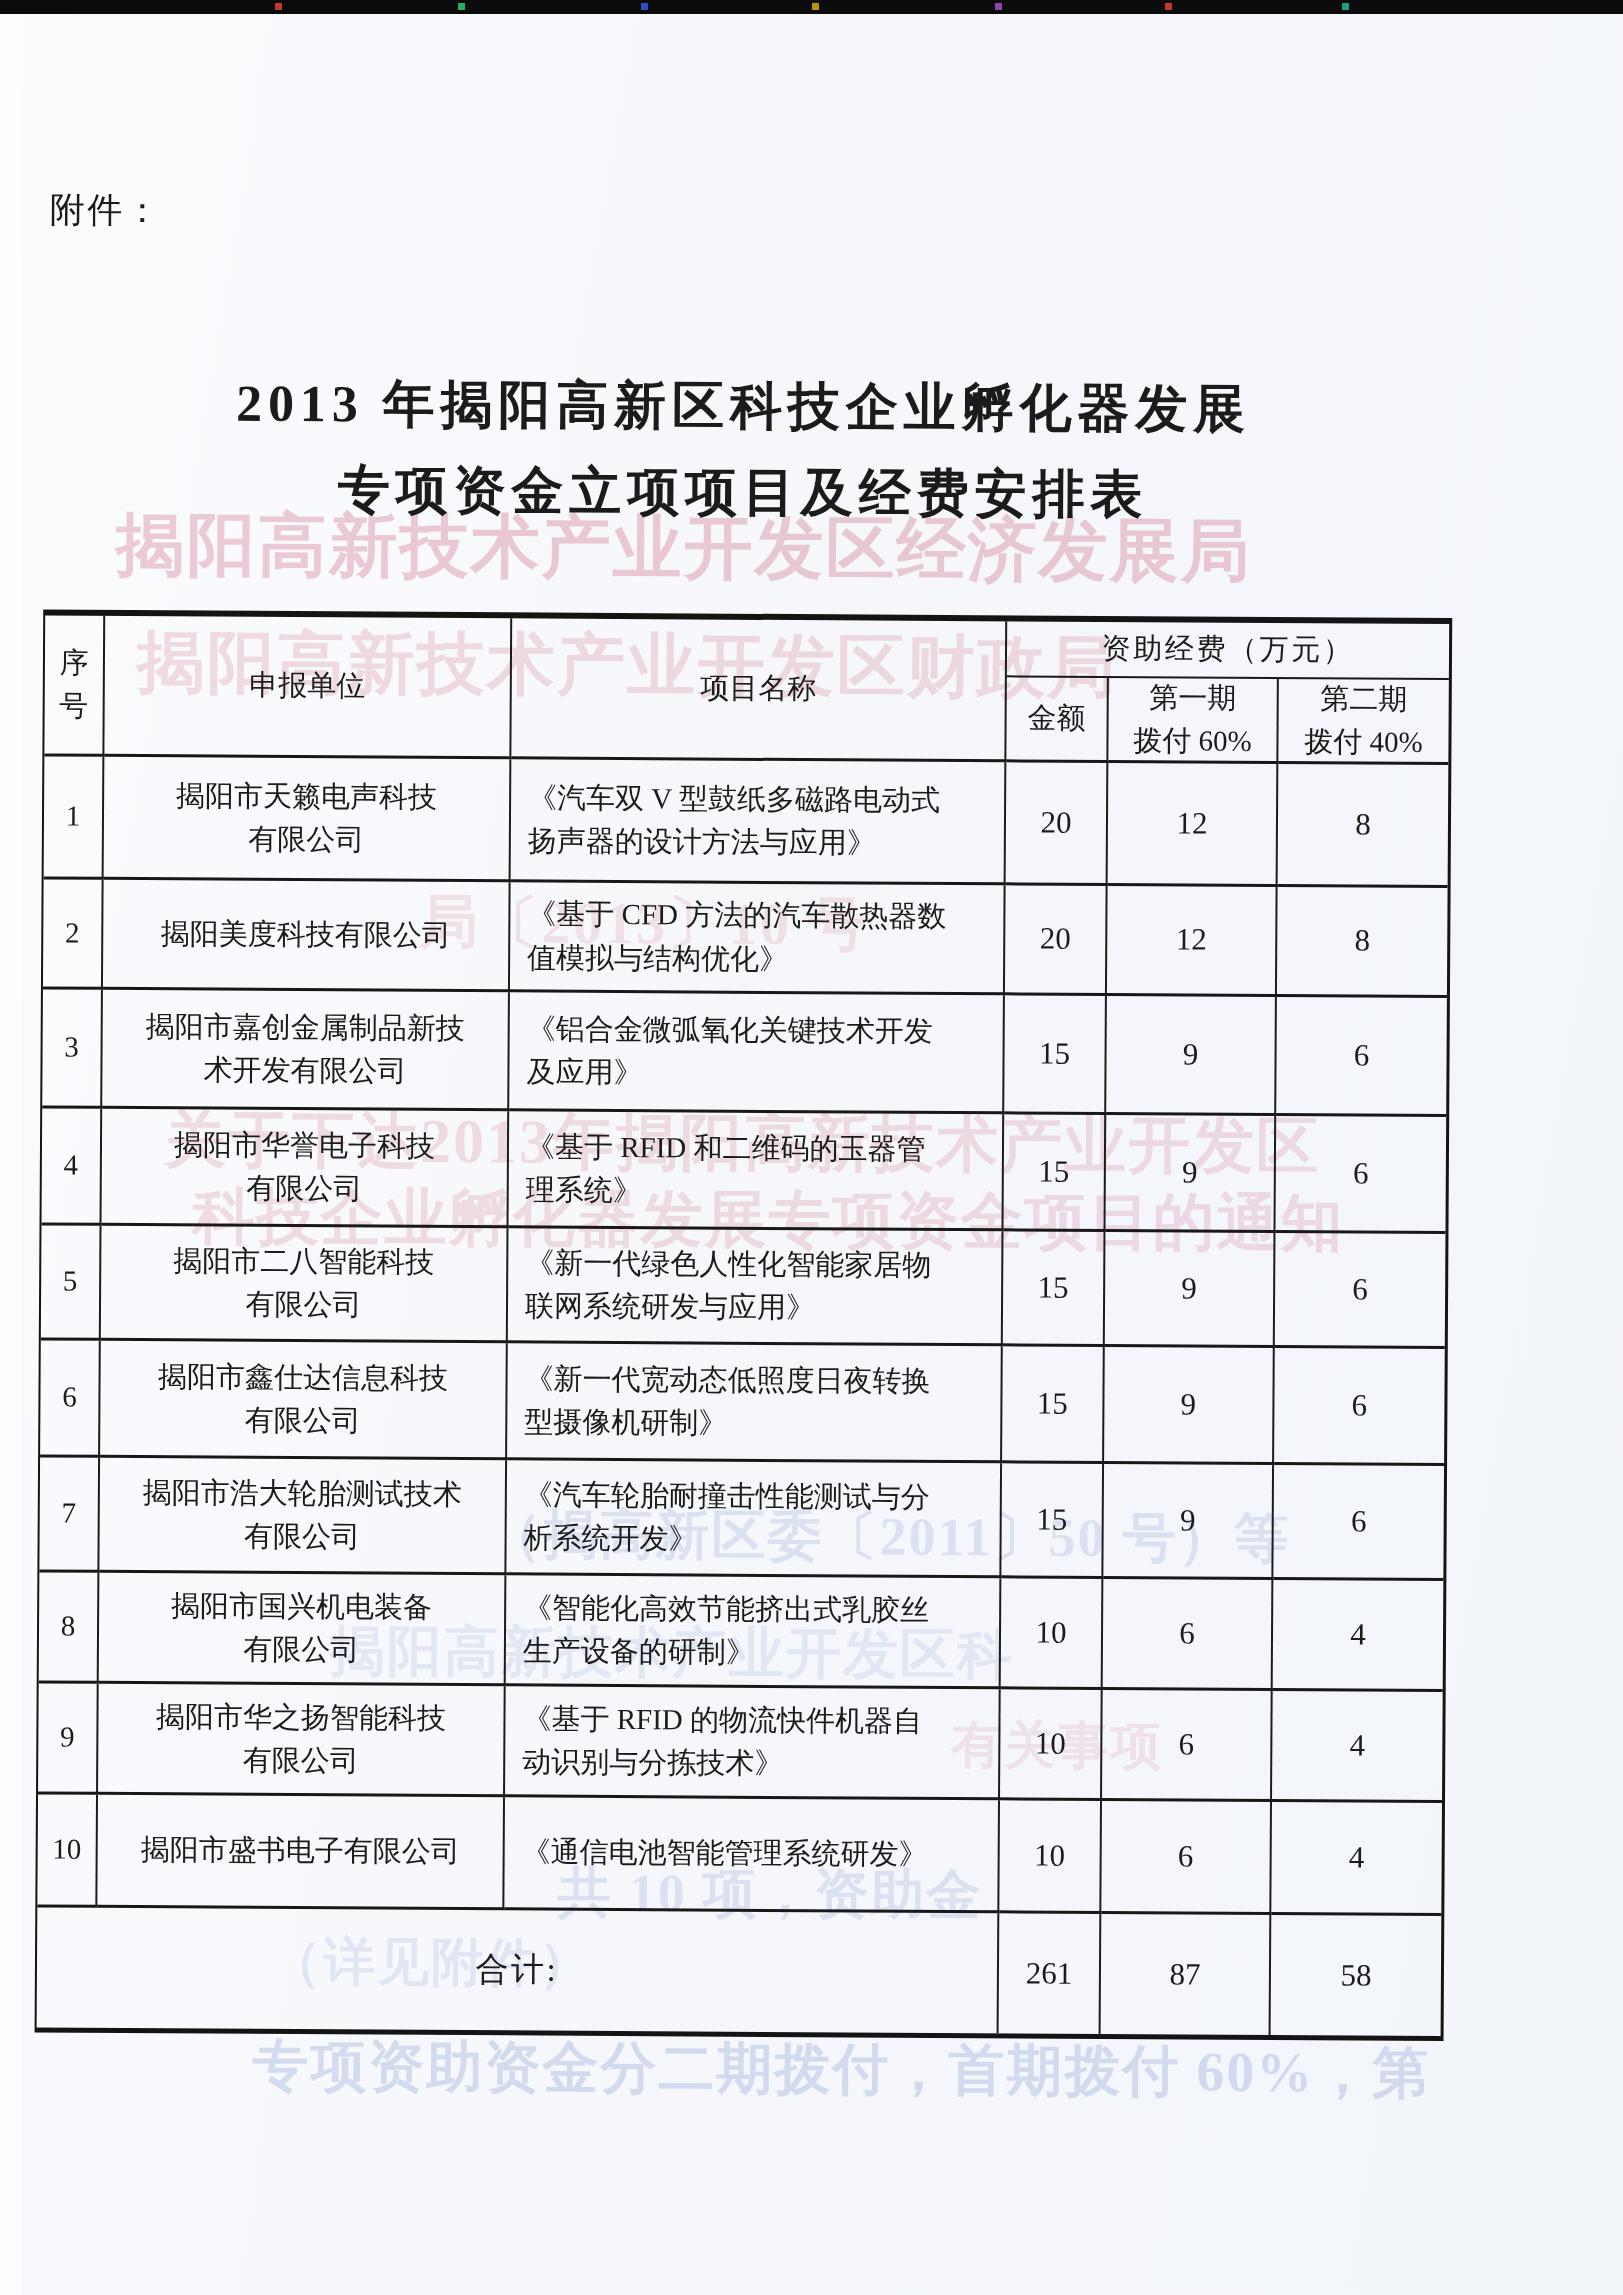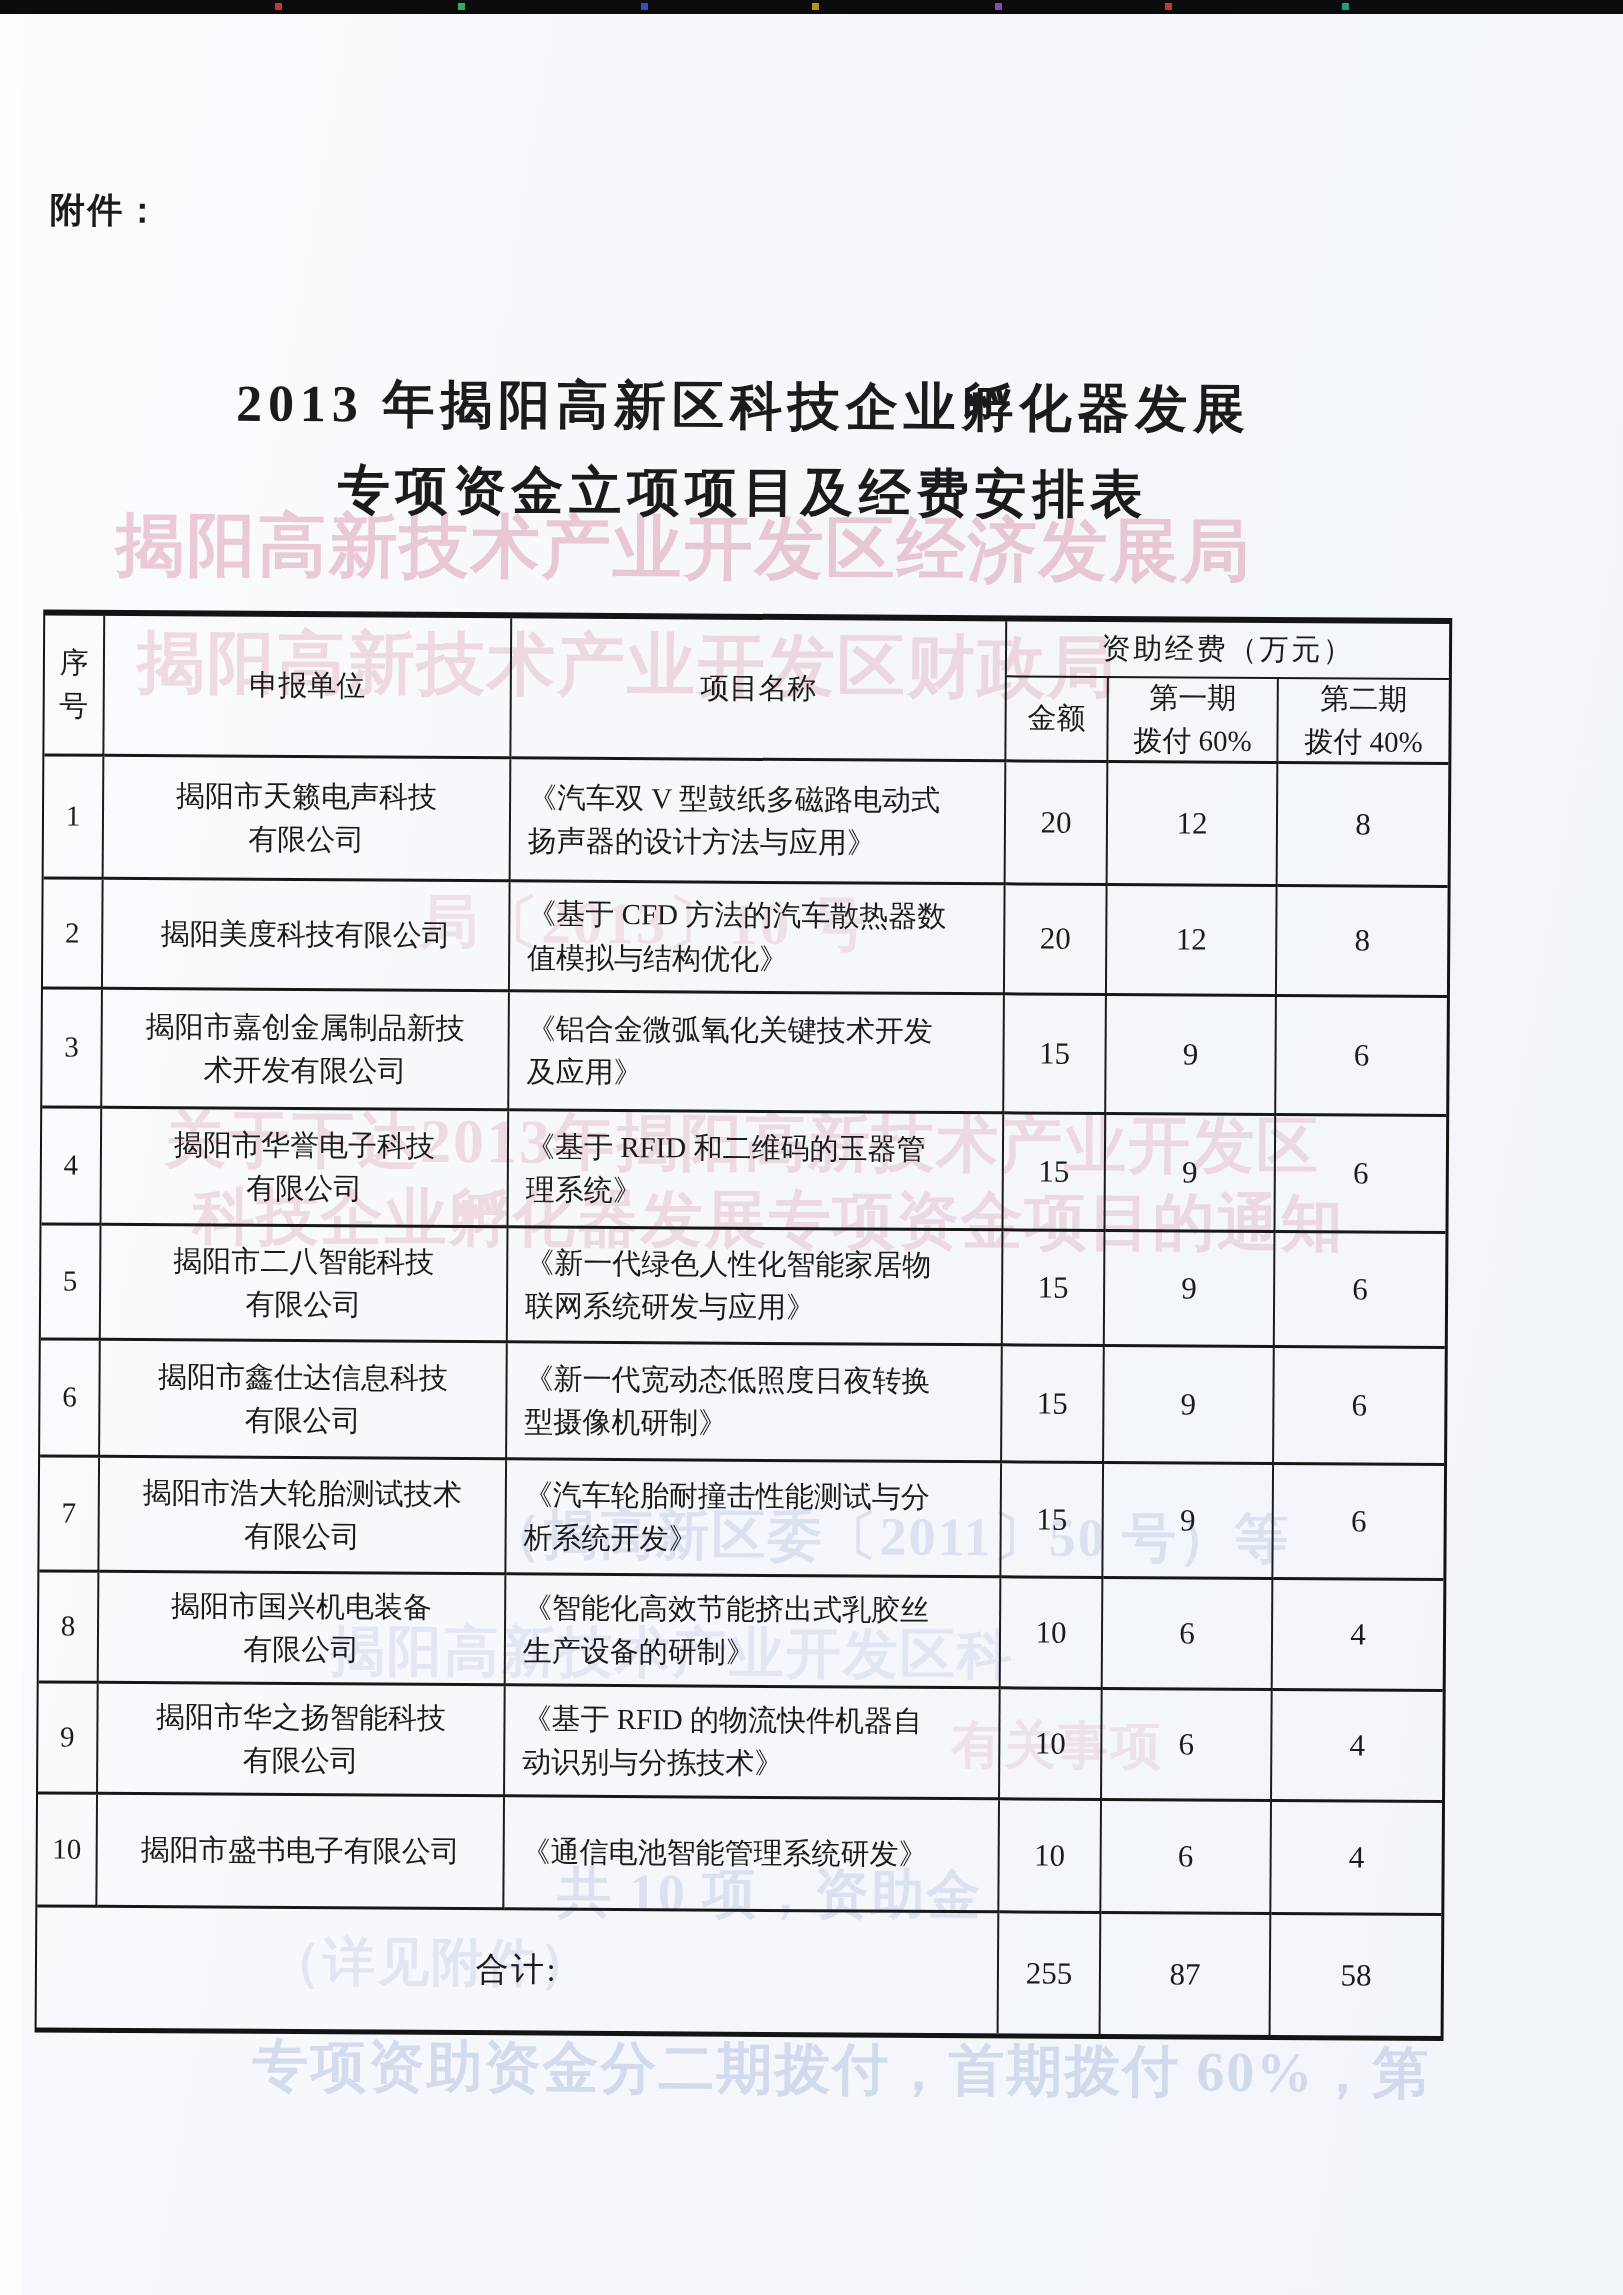--- a/index.html
+++ b/index.html
@@ -8,21 +8,21 @@
     background:linear-gradient(100deg,#fbfcfe 0%,#f5f7fb 45%,#f2f5fa 100%);
     font-family:"Liberation Serif","DejaVu Serif",serif;color:#1b1b1b;
   }
   .edge-strip{position:absolute;left:0;top:0;width:22px;height:100%;background:#fdfdfe;}
   .scanner-bar{position:absolute;left:0;top:0;width:100%;height:14.4px;background:#0b0b0b;z-index:5;}
   .scanner-bar span{position:absolute;top:2.6px;width:6.5px;height:7.9px;display:block;}
   .skew{position:absolute;left:0;top:0;width:100%;height:100%;transform:rotate(0.35deg);transform-origin:785px 0;}
   .ghost{position:absolute;font-weight:700;white-space:nowrap;z-index:1;letter-spacing:2px;}
   .gpink{color:#d8869f;}
   .gblue{color:#8ba0d4;}
-  .attachment-label{position:absolute;left:51px;top:191px;font-size:35px;font-weight:700;letter-spacing:2.6px;z-index:2;}
+  .attachment-label{position:absolute;left:51px;top:191px;font-size:35px;font-weight:400;letter-spacing:2.6px;z-index:2;}
   .title-block{position:absolute;left:19.6px;top:364px;width:1453px;text-align:center;z-index:2;
     font-size:52px;font-weight:700;letter-spacing:5.9px;line-height:1.66;}
   .tbl{
     position:absolute;left:47px;top:614px;z-index:2;background:transparent;
     display:grid;
     grid-template-columns:60px 407px 495px 102px 170px 170px;
     grid-template-rows:56px 85px 123px 110px 119px 117px 115px 117px 115px 111px 111px 113px 120px;
     border:3.9px solid #141414;border-top-width:6.5px;border-bottom-width:5.9px;border-left-width:2.6px;
   }
   .c{
@@ -175,20 +175,20 @@
       <div class="c num nr">4</div>
 
       <div class="c no">10</div>
       <div class="c">揭阳市盛书电子有限公司</div>
       <div class="c proj">《通信电池智能管理系统研发》</div>
       <div class="c num">10</div>
       <div class="c num">6</div>
       <div class="c num nr">4</div>
 
       <div class="c total-lab span3c nb">合计:</div>
-      <div class="c num nb">255</div>
+      <div class="c num nb">261</div>
       <div class="c num nb">87</div>
       <div class="c num nr nb">58</div>
 
     </div>
   </div>
 </div>
 
 
 </body></html>

